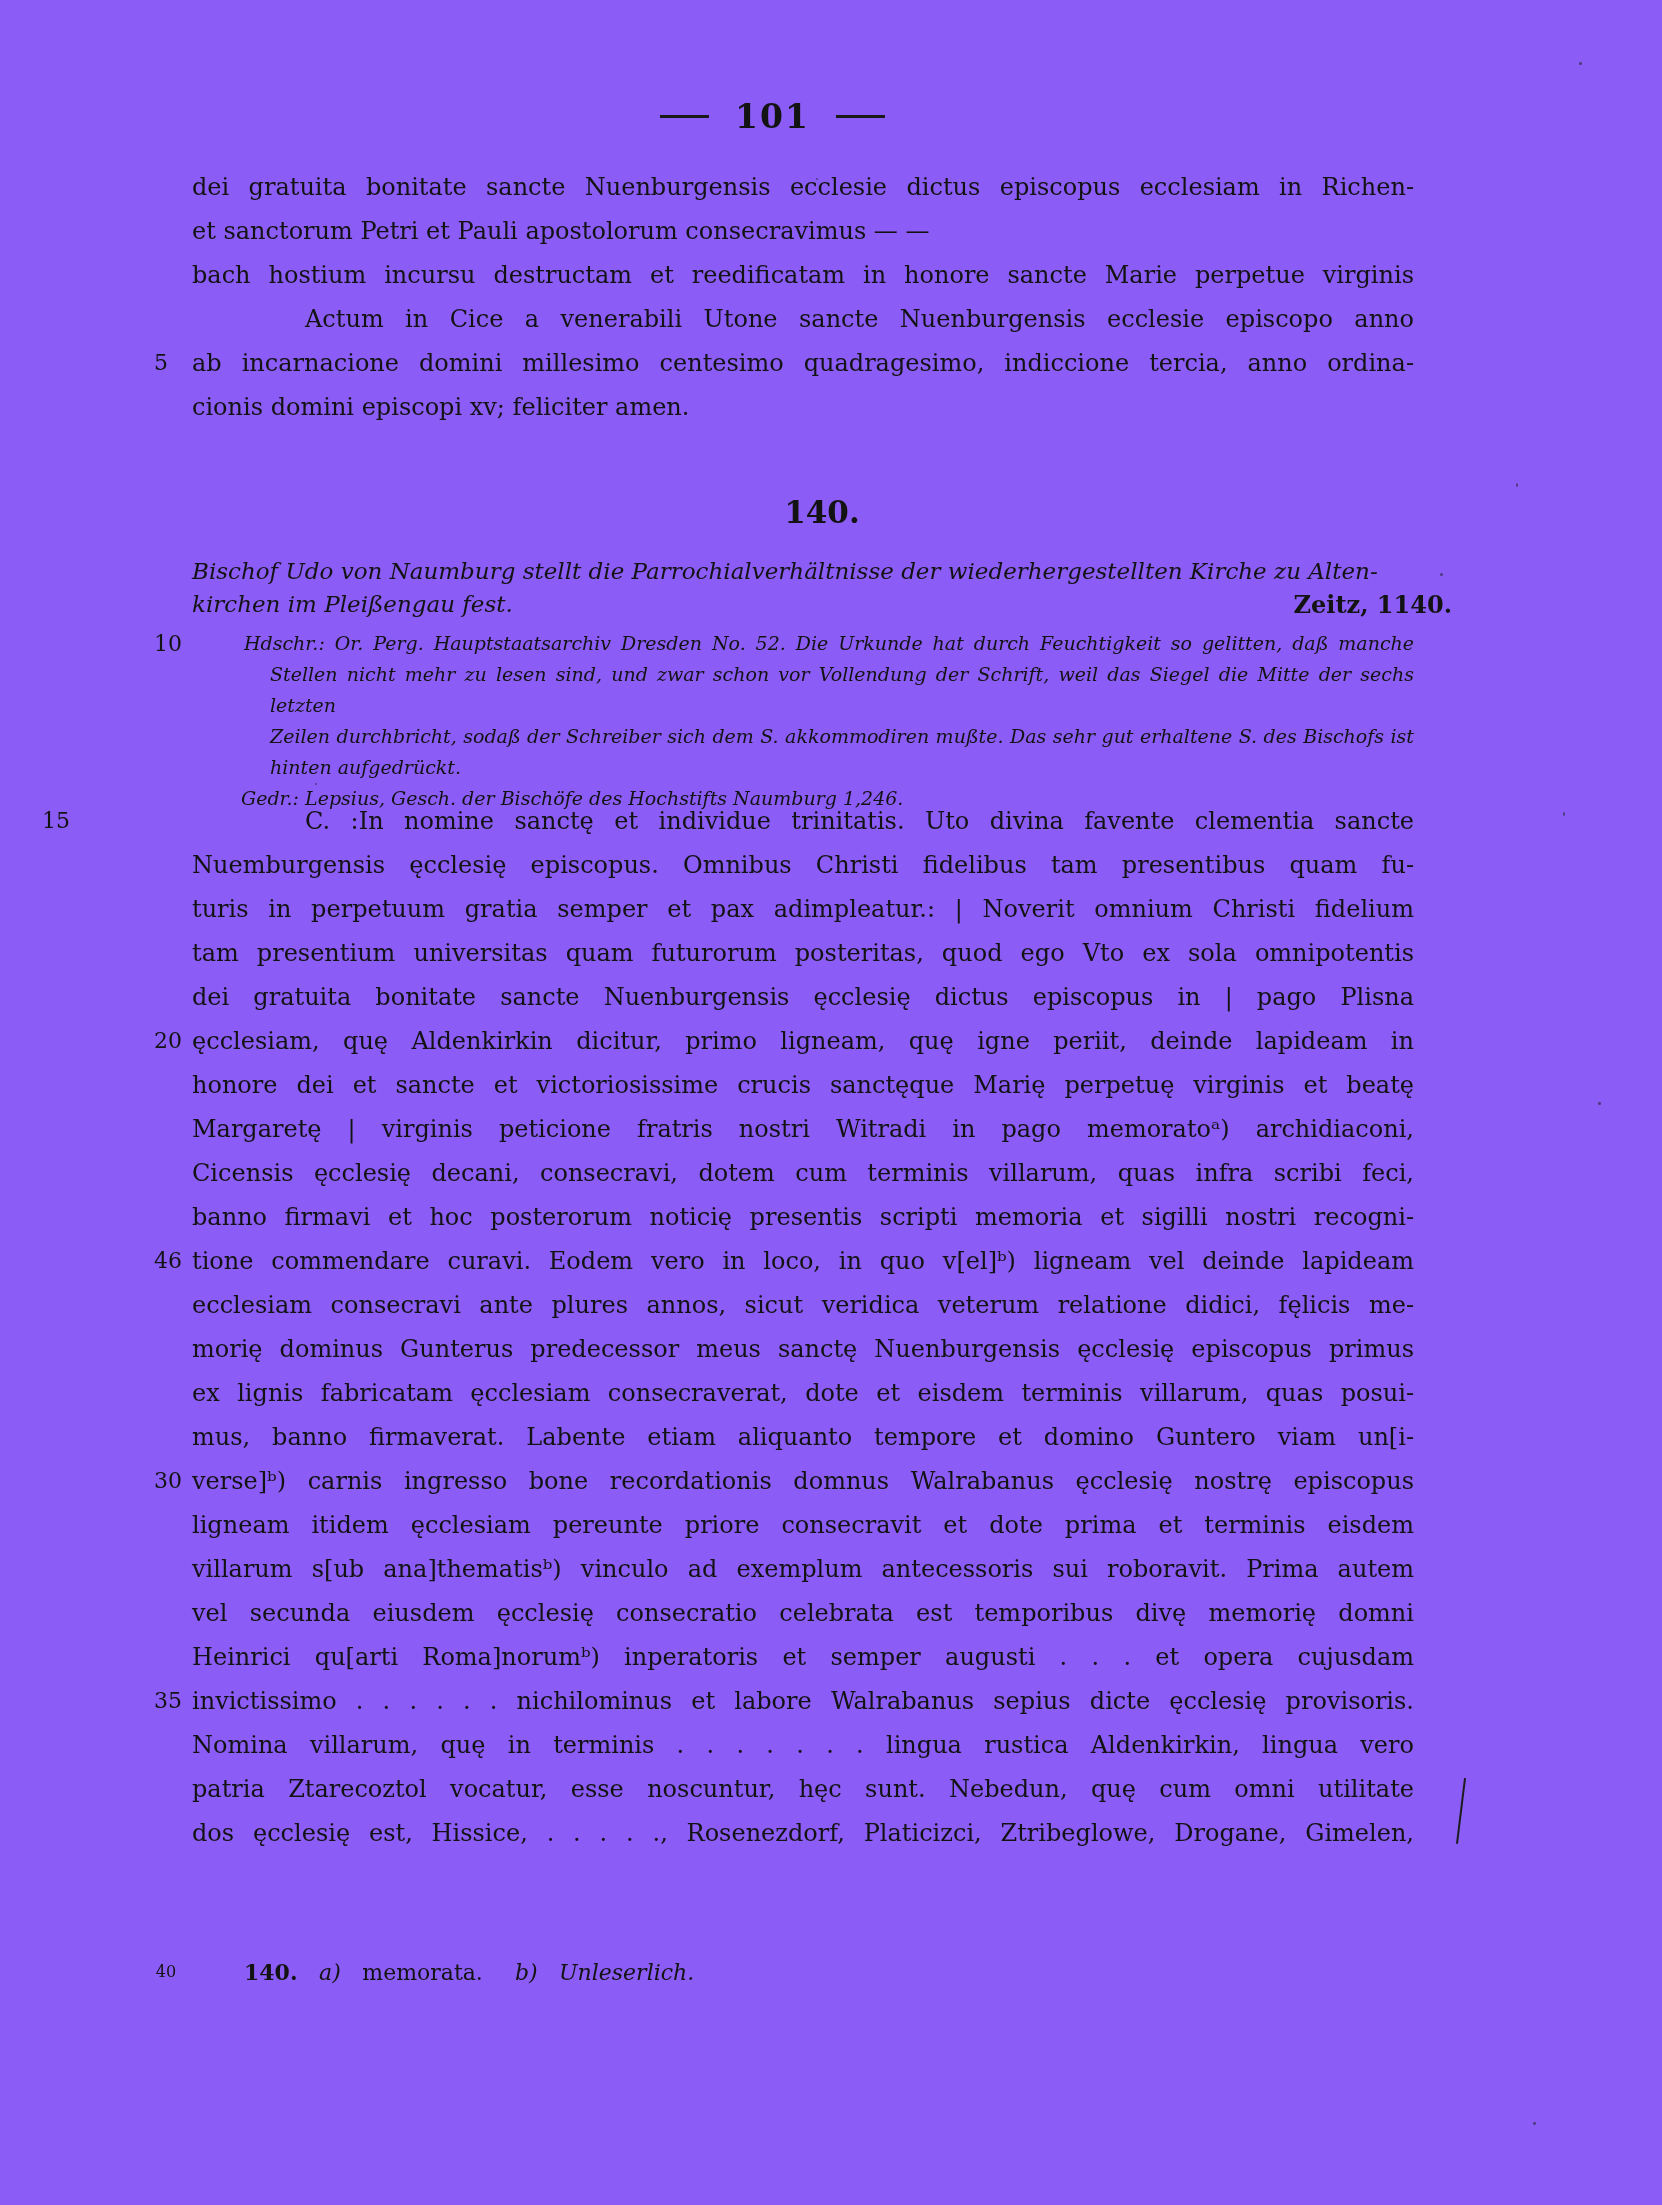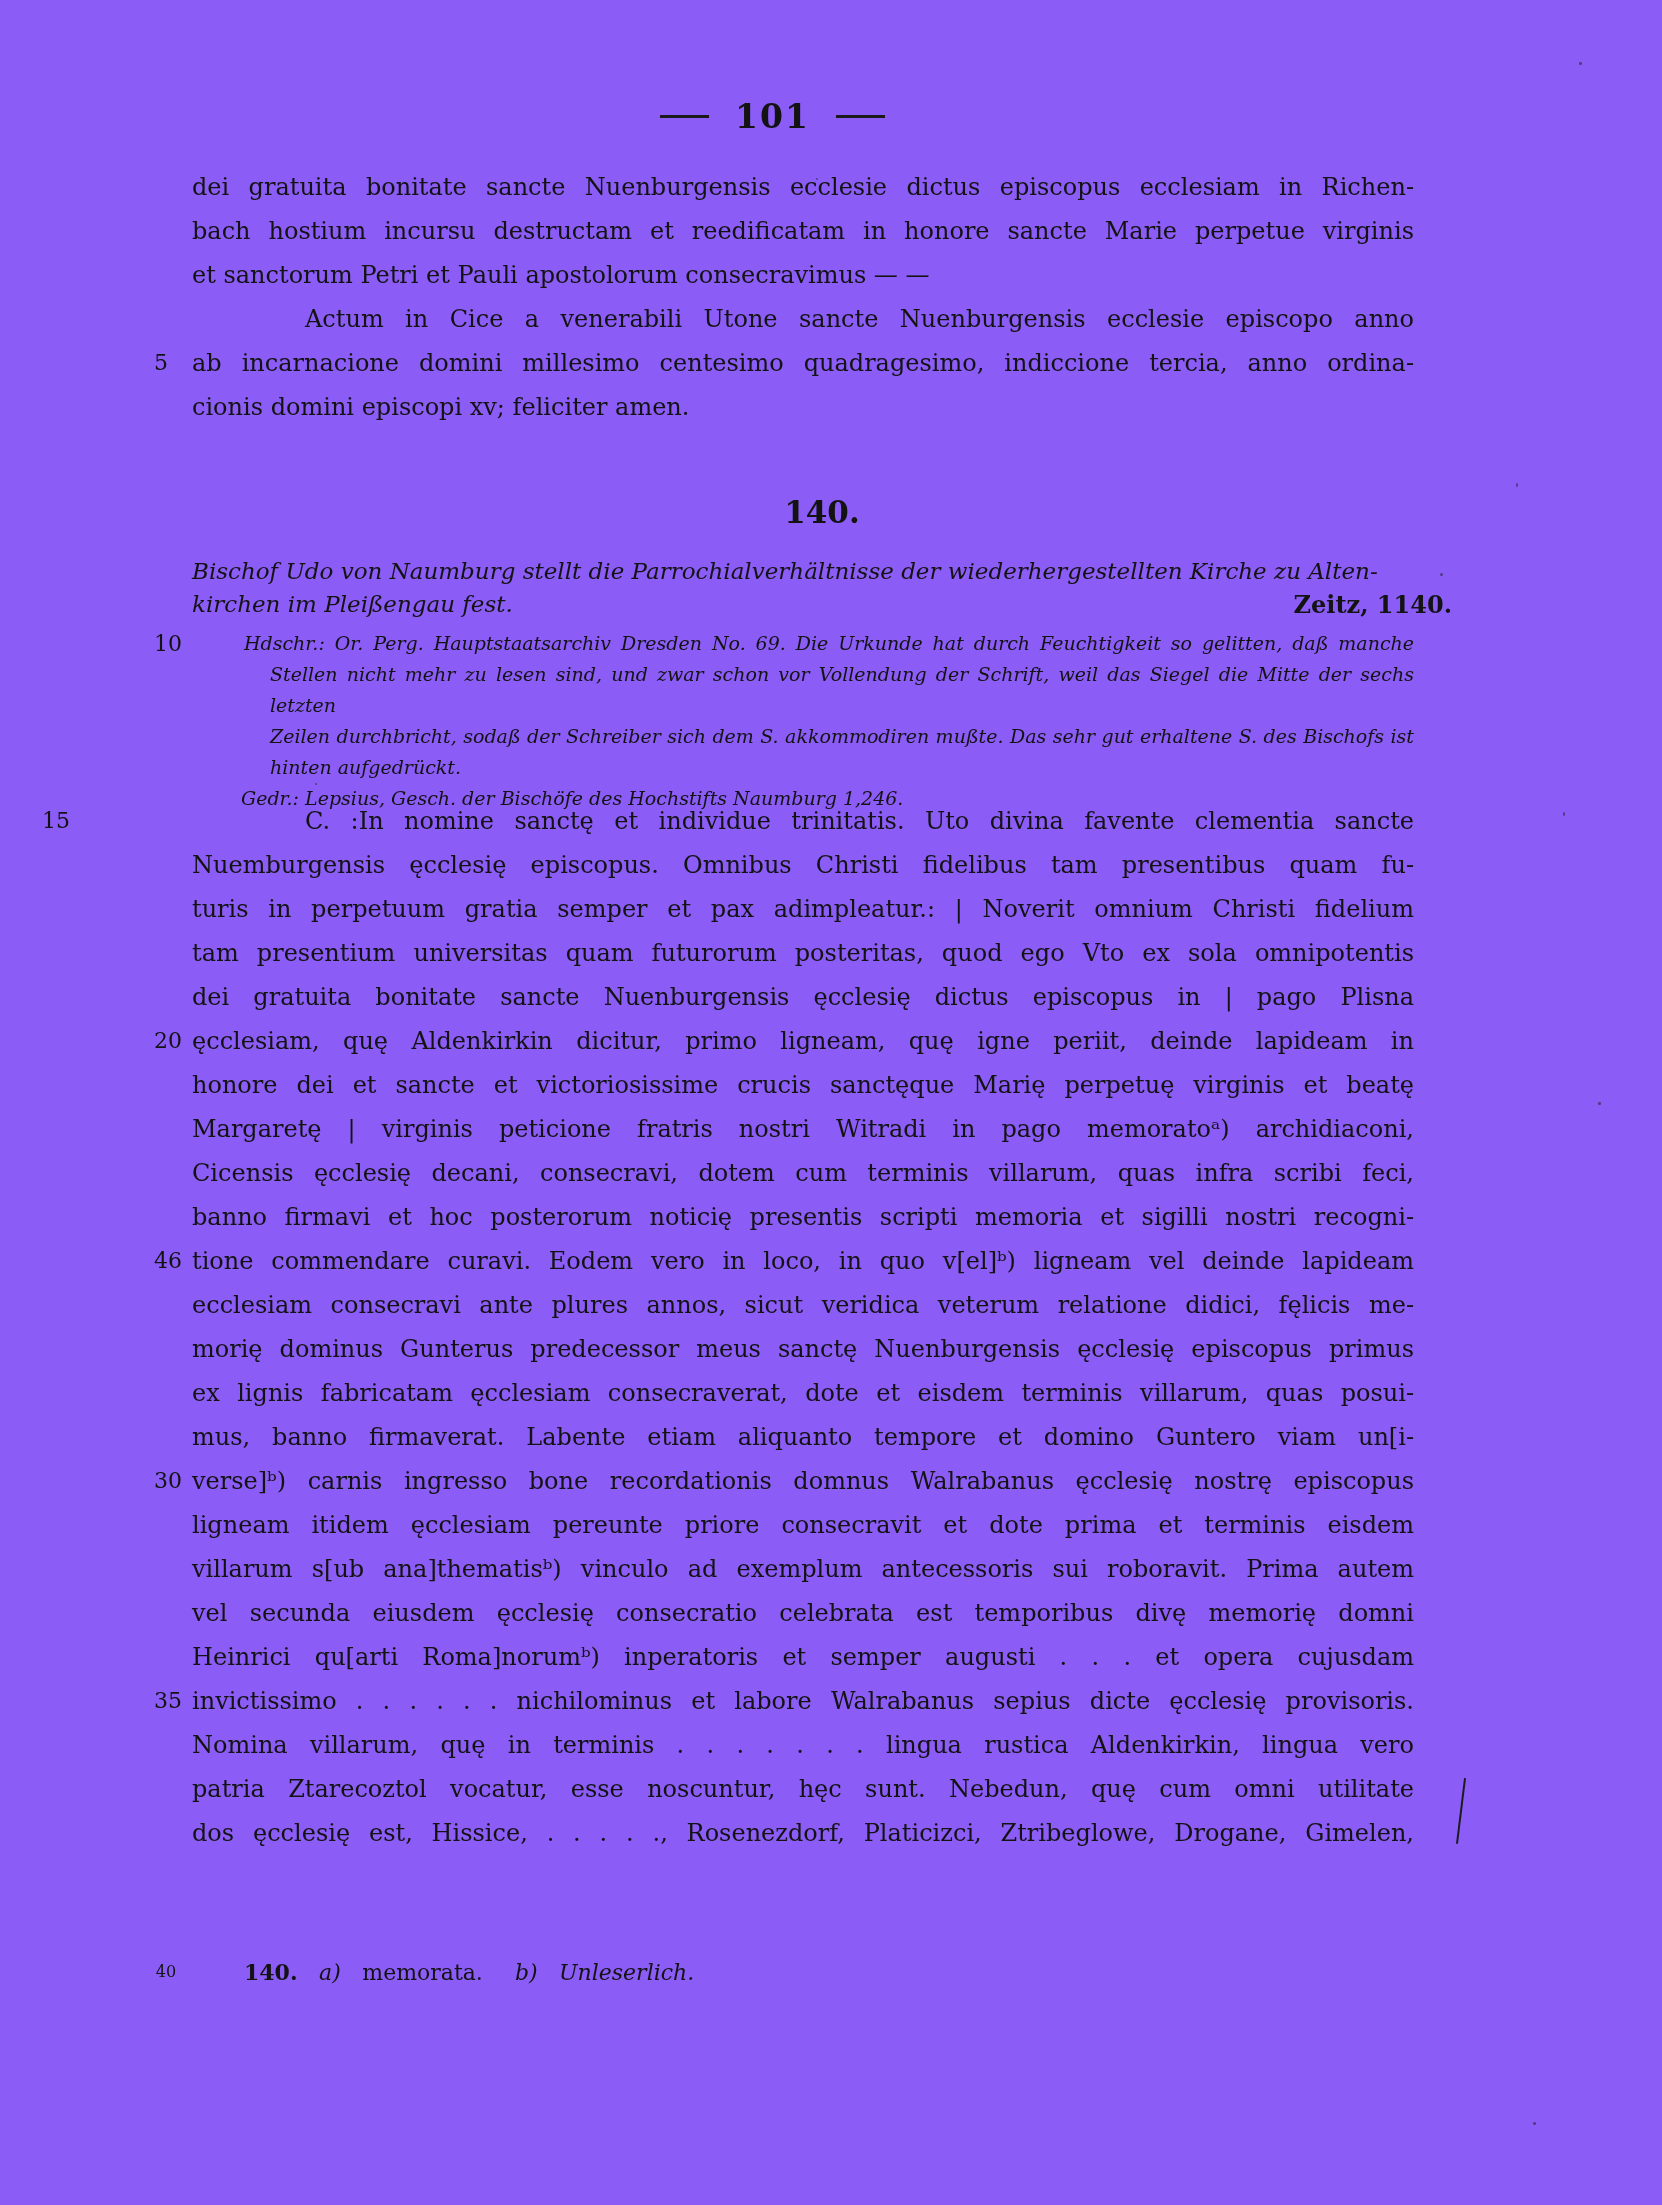--- a/index.html
+++ b/index.html
@@ -78,25 +78,25 @@
     <span class="pagenum">101</span>
     <span class="hrule"></span>
   </div>
 
   <div class="content">
 
     <div class="block" style="top:165px">
       <div class="row j">
         <span>dei gratuita bonitate sancte Nuenburgensis ecclesie dictus episcopus ecclesiam in Richen-</span>
       </div>
-      <div class="row j">
-        <span>bach hostium incursu destructam et reedificatam in honore sancte Marie perpetue virginis</span>
-      </div>
       <div class="row">
         <span>et sanctorum Petri et Pauli apostolorum consecravimus — —</span>
+      </div>
+      <div class="row j">
+        <span>bach hostium incursu destructam et reedificatam in honore sancte Marie perpetue virginis</span>
       </div>
       <div class="row j ind">
         <span>Actum in Cice a venerabili Utone sancte Nuenburgensis ecclesie episcopo anno</span>
       </div>
       <div class="row j">
         <span class="num">5</span>
         <span>ab incarnacione domini millesimo centesimo quadragesimo, indiccione tercia, anno ordina-</span>
       </div>
       <div class="row">
         <span>cionis domini episcopi xv; feliciter amen.</span>
@@ -109,21 +109,21 @@
       <div class="srow">Bischof Udo von Naumburg stellt die Parrochialverhältnisse der wiederhergestellten Kirche zu Alten-</div>
       <div class="srow srow2">
         <span>kirchen im Pleißengau fest.</span>
         <span class="dateline">Zeitz, 1140.</span>
       </div>
     </div>
 
     <div class="block apparatus" style="top:628px">
       <div class="row j a1">
         <span class="num">10</span>
-        <span>Hdschr.: Or. Perg. Hauptstaatsarchiv Dresden No. 69.  Die Urkunde hat durch Feuchtigkeit so gelitten, daß manche</span>
+        <span>Hdschr.: Or. Perg. Hauptstaatsarchiv Dresden No. 52.  Die Urkunde hat durch Feuchtigkeit so gelitten, daß manche</span>
       </div>
       <div class="row j a2">
         <span>Stellen nicht mehr zu lesen sind, und zwar schon vor Vollendung der Schrift, weil das Siegel die Mitte der sechs letzten</span>
       </div>
       <div class="row j a2">
         <span>Zeilen durchbricht, sodaß der Schreiber sich dem S. akkommodiren mußte.  Das sehr gut erhaltene S. des Bischofs ist</span>
       </div>
       <div class="row a2">
         <span>hinten aufgedrückt.</span>
       </div>

